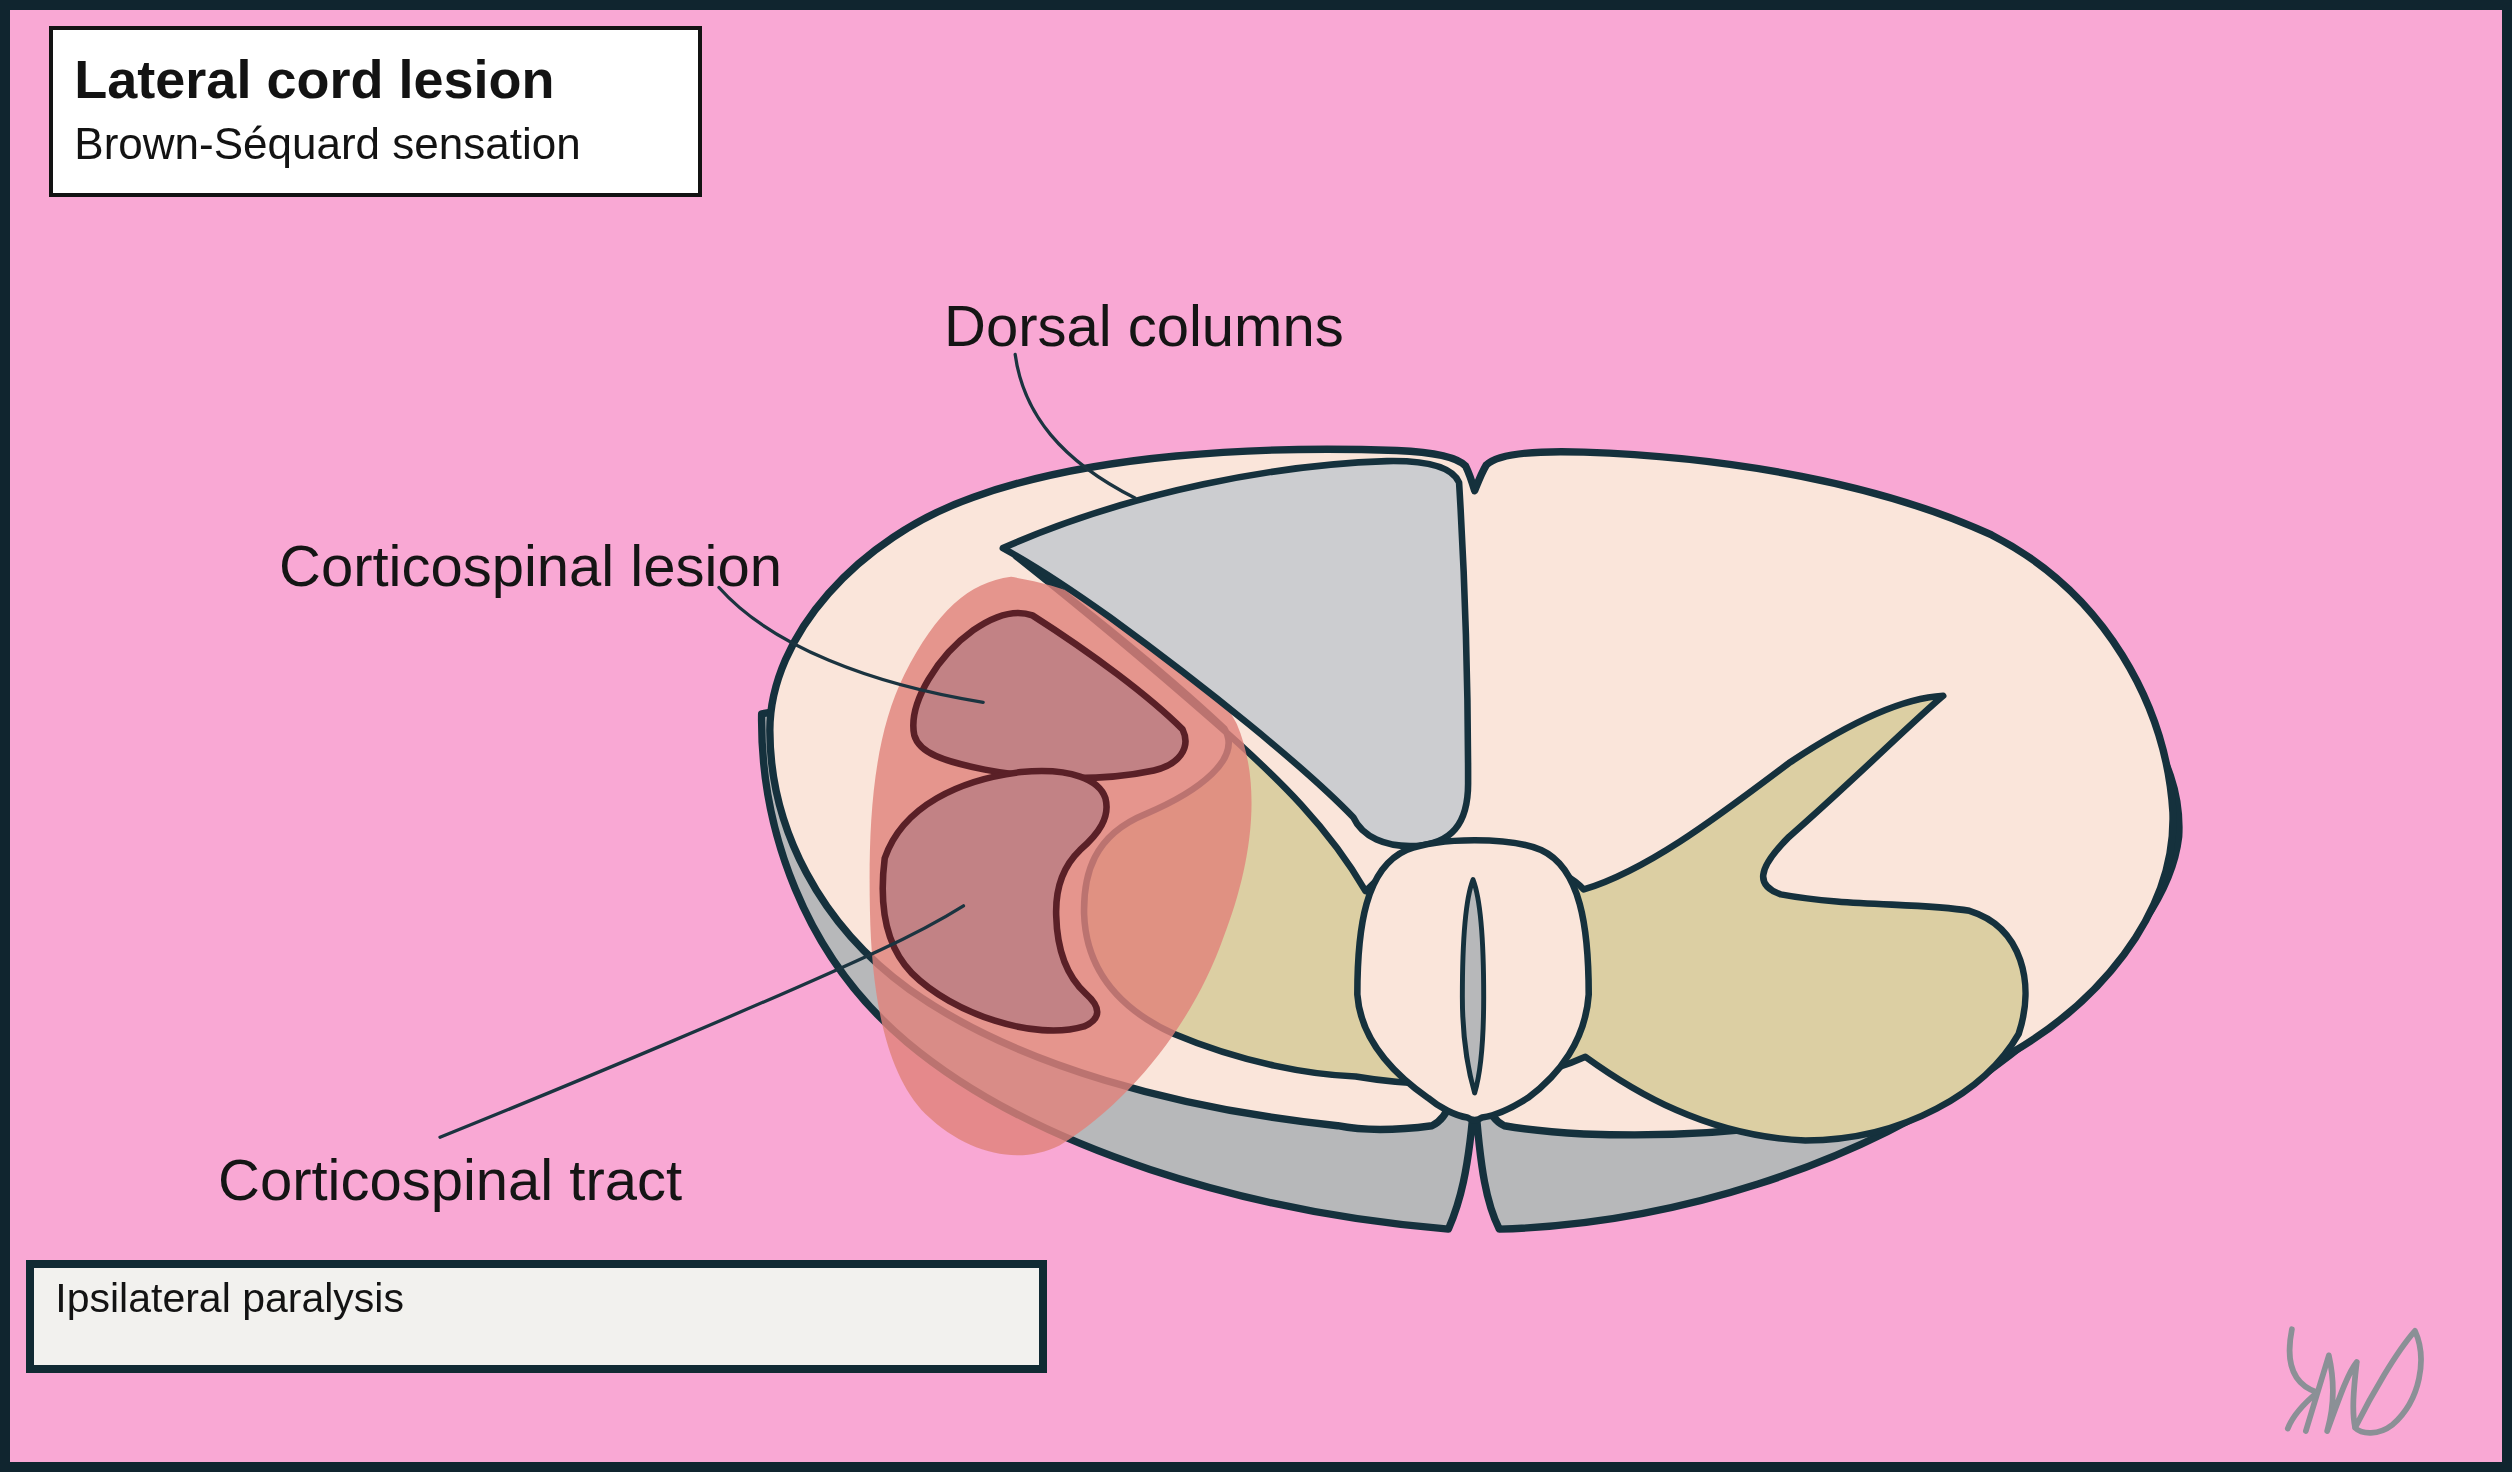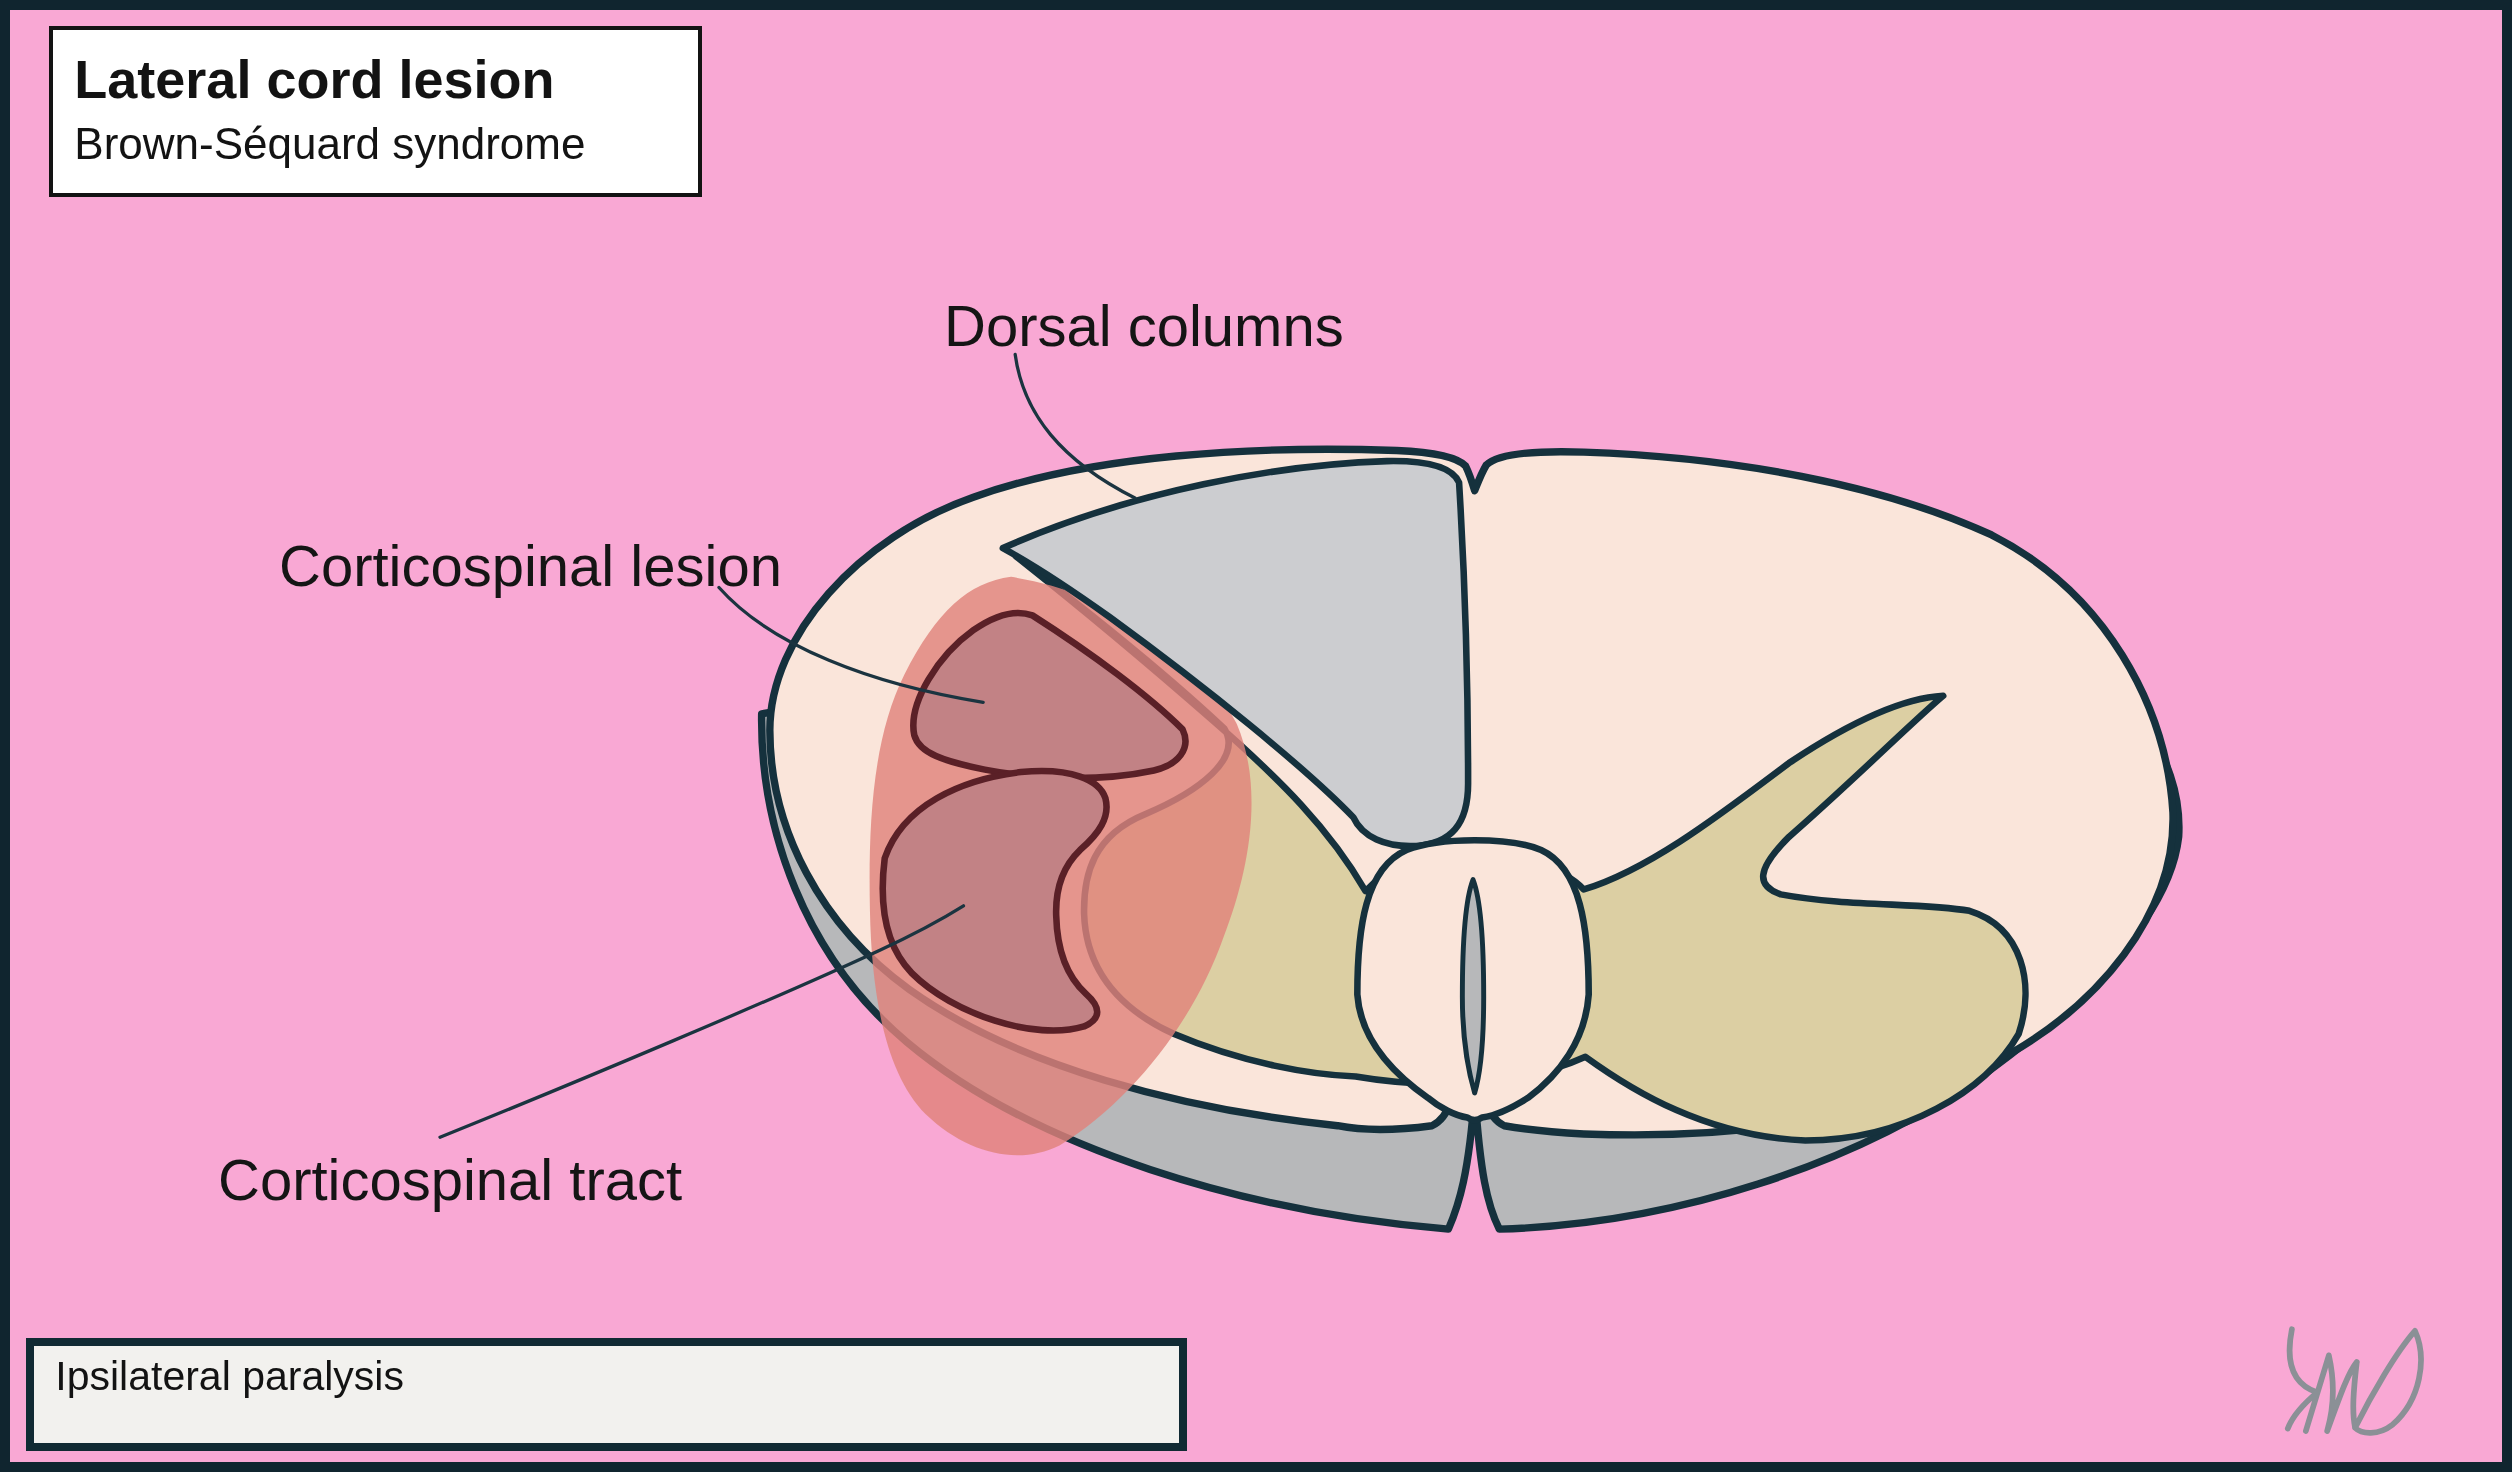--- a/index.html
+++ b/index.html
@@ -60,22 +60,22 @@
     position: absolute;
     font-size: 58px;
     color: #151515;
     white-space: nowrap;
   }
   .label-dorsal  { left: 944px; top: 292px; }
   .label-cortico { left: 279px;  top: 532px; }
   .label-spino   { left: 218px;  top: 1146px; }
   .findings-box {
     position: absolute;
-    left: 26px; top: 1338px;
-    width: 1161px; height: 113px;
+    left: 26px; top: 1260px;
+    width: 1021px; height: 113px;
     box-sizing: border-box;
     background: #f2f1ee;
     border: 8.2px solid #112a33;
     padding: 6.6px 21.3px 0 21.3px;
   }
   .findings-box .finding {
     font-size: 41px;
     color: #131313;
     line-height: 46px;
     white-space: nowrap;
@@ -200,21 +200,21 @@
              M 2838,1652 C 2847,1692 2843,1720 2836,1744
              M 2836,1744 C 2852,1700 2862,1672 2872,1660
              M 2872,1660 C 2868,1695 2866,1720 2870,1740
              M 2870,1740 C 2890,1700 2920,1648 2943,1622
              C 2958,1655 2950,1706 2916,1736
              C 2898,1750 2878,1748 2870,1740" stroke="#8b9096"></path>
   </svg>
 
   <div class="title-box">
     <div class="title">Lateral cord lesion</div>
-    <div class="subtitle">Brown-Séquard syndrome</div>
+    <div class="subtitle">Brown-Séquard sensation</div>
   </div>
 
   <div class="label label-dorsal">Dorsal columns</div>
   <div class="label label-cortico">Corticospinal lesion</div>
   <div class="label label-spino">Corticospinal tract</div>
 
   <div class="findings-box">
     <div class="finding">Ipsilateral paralysis</div>
   </div>
 

